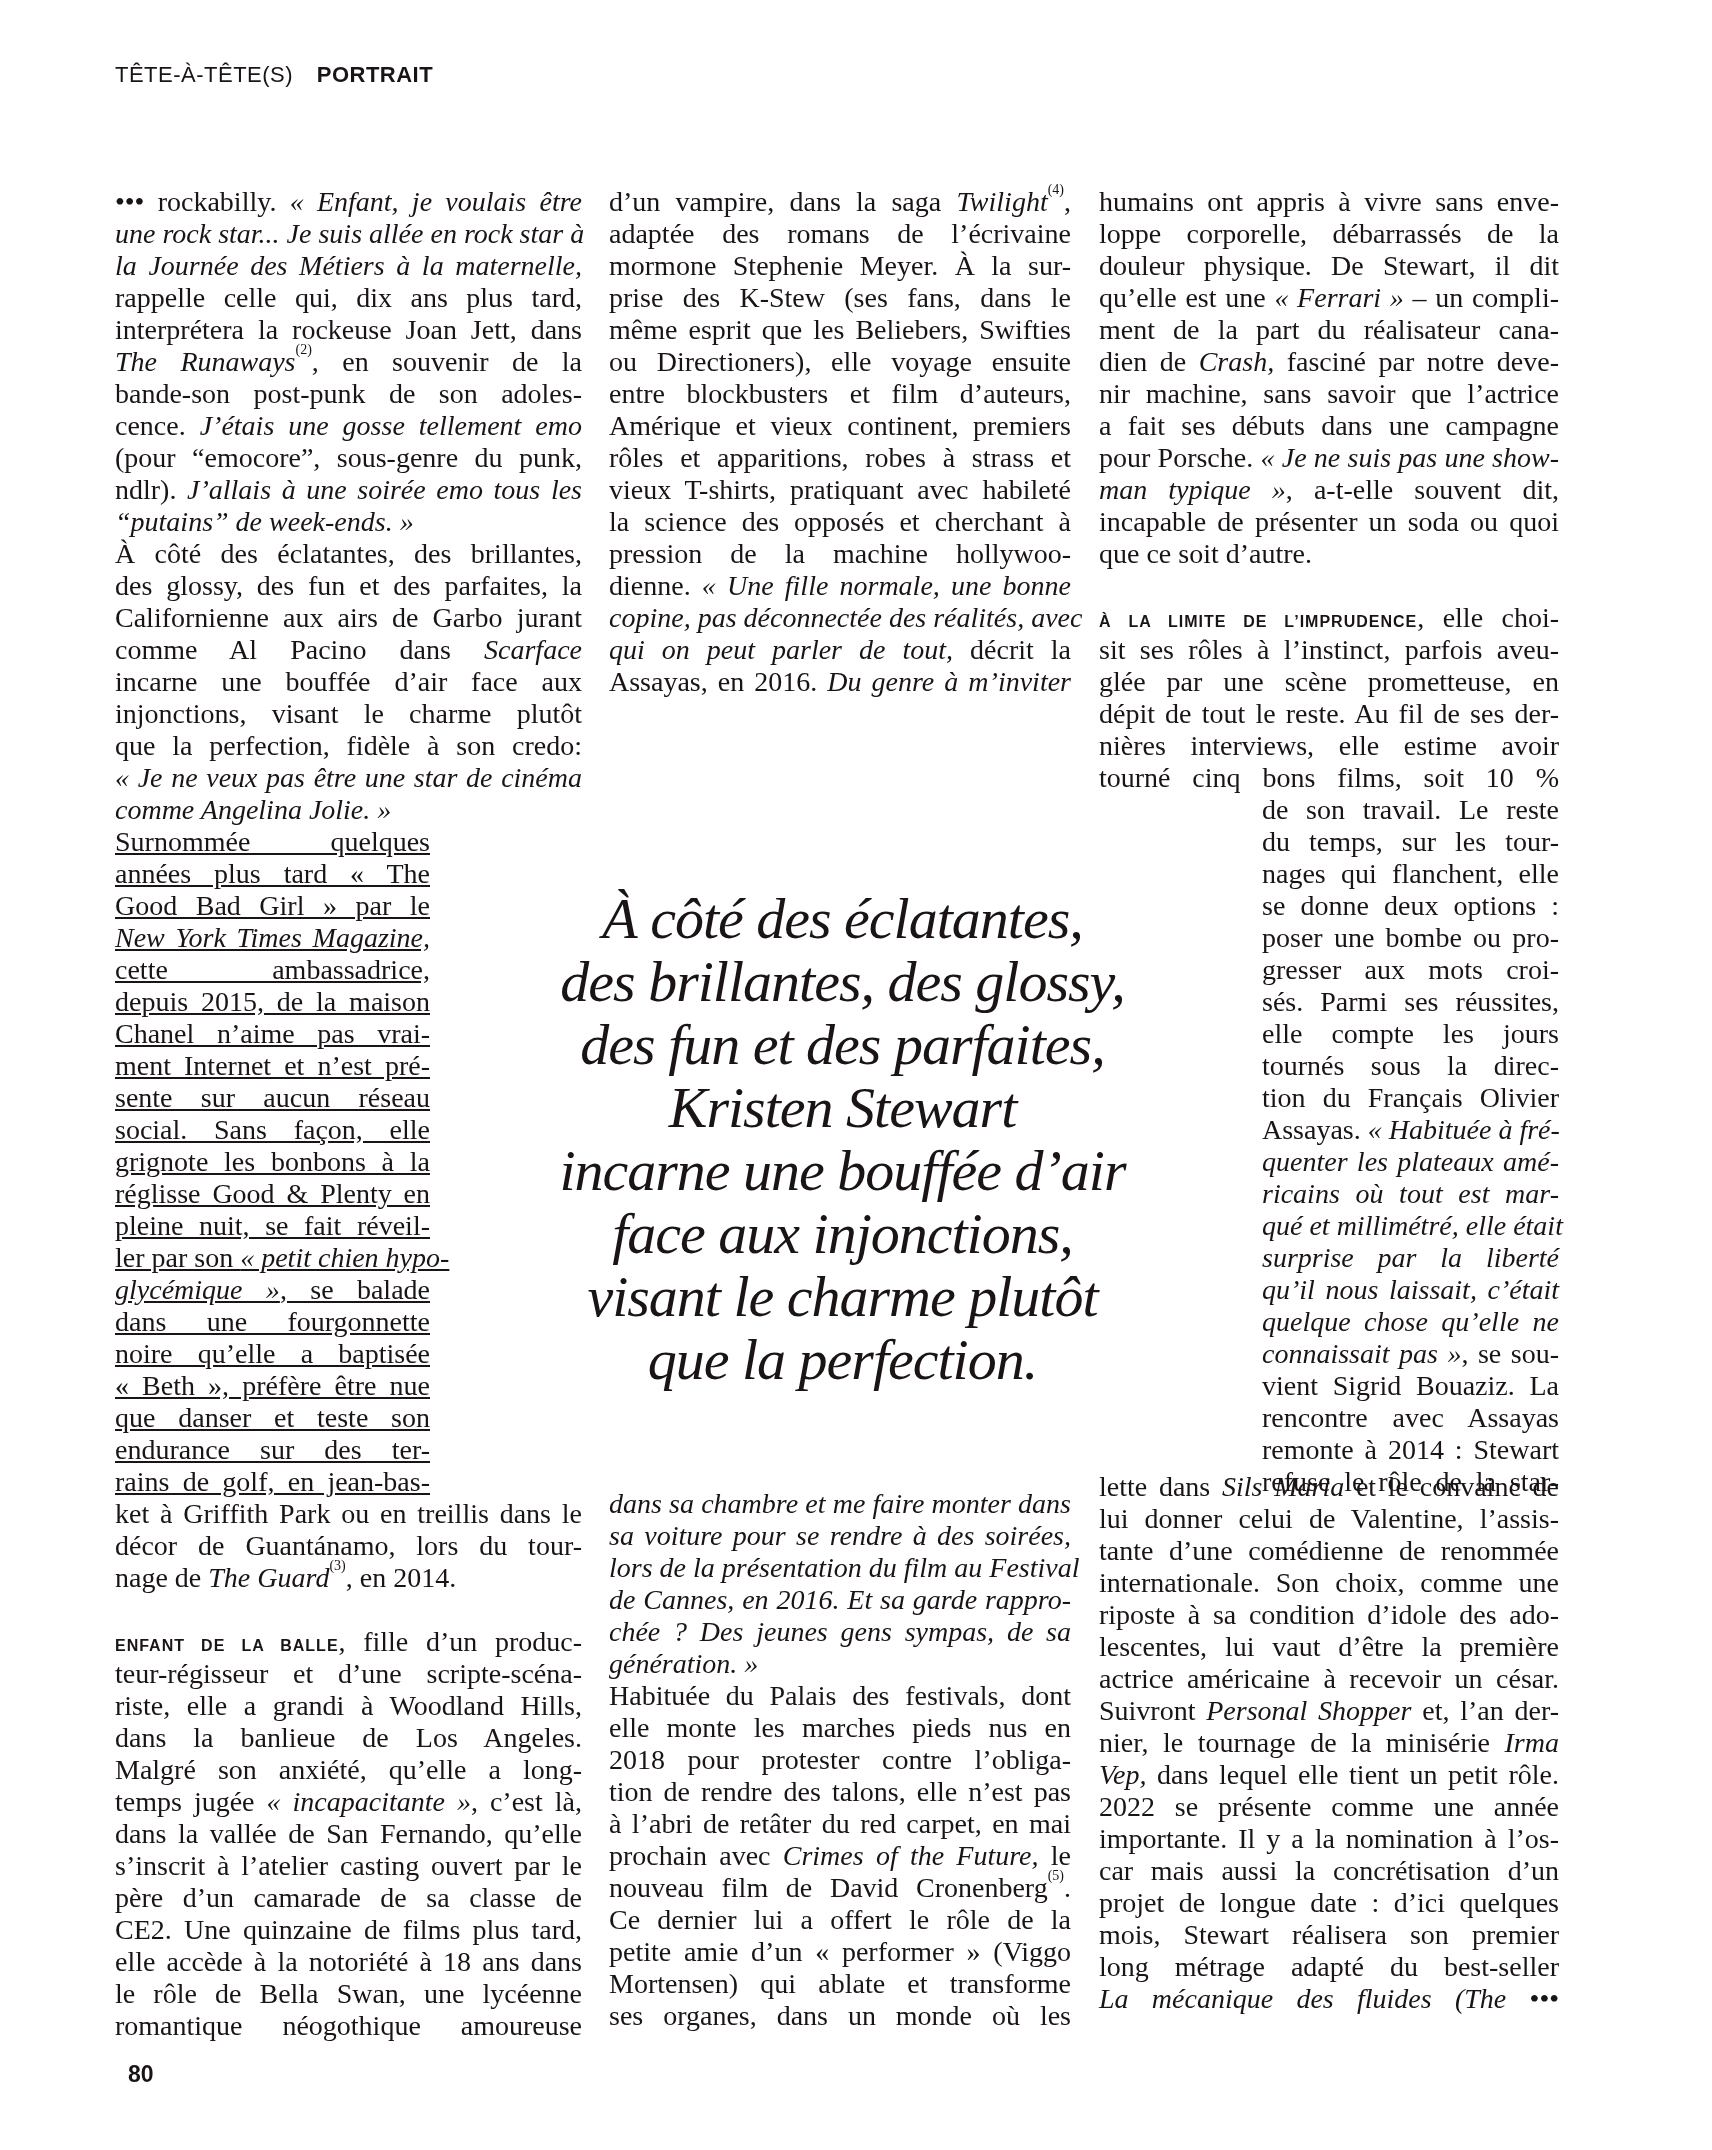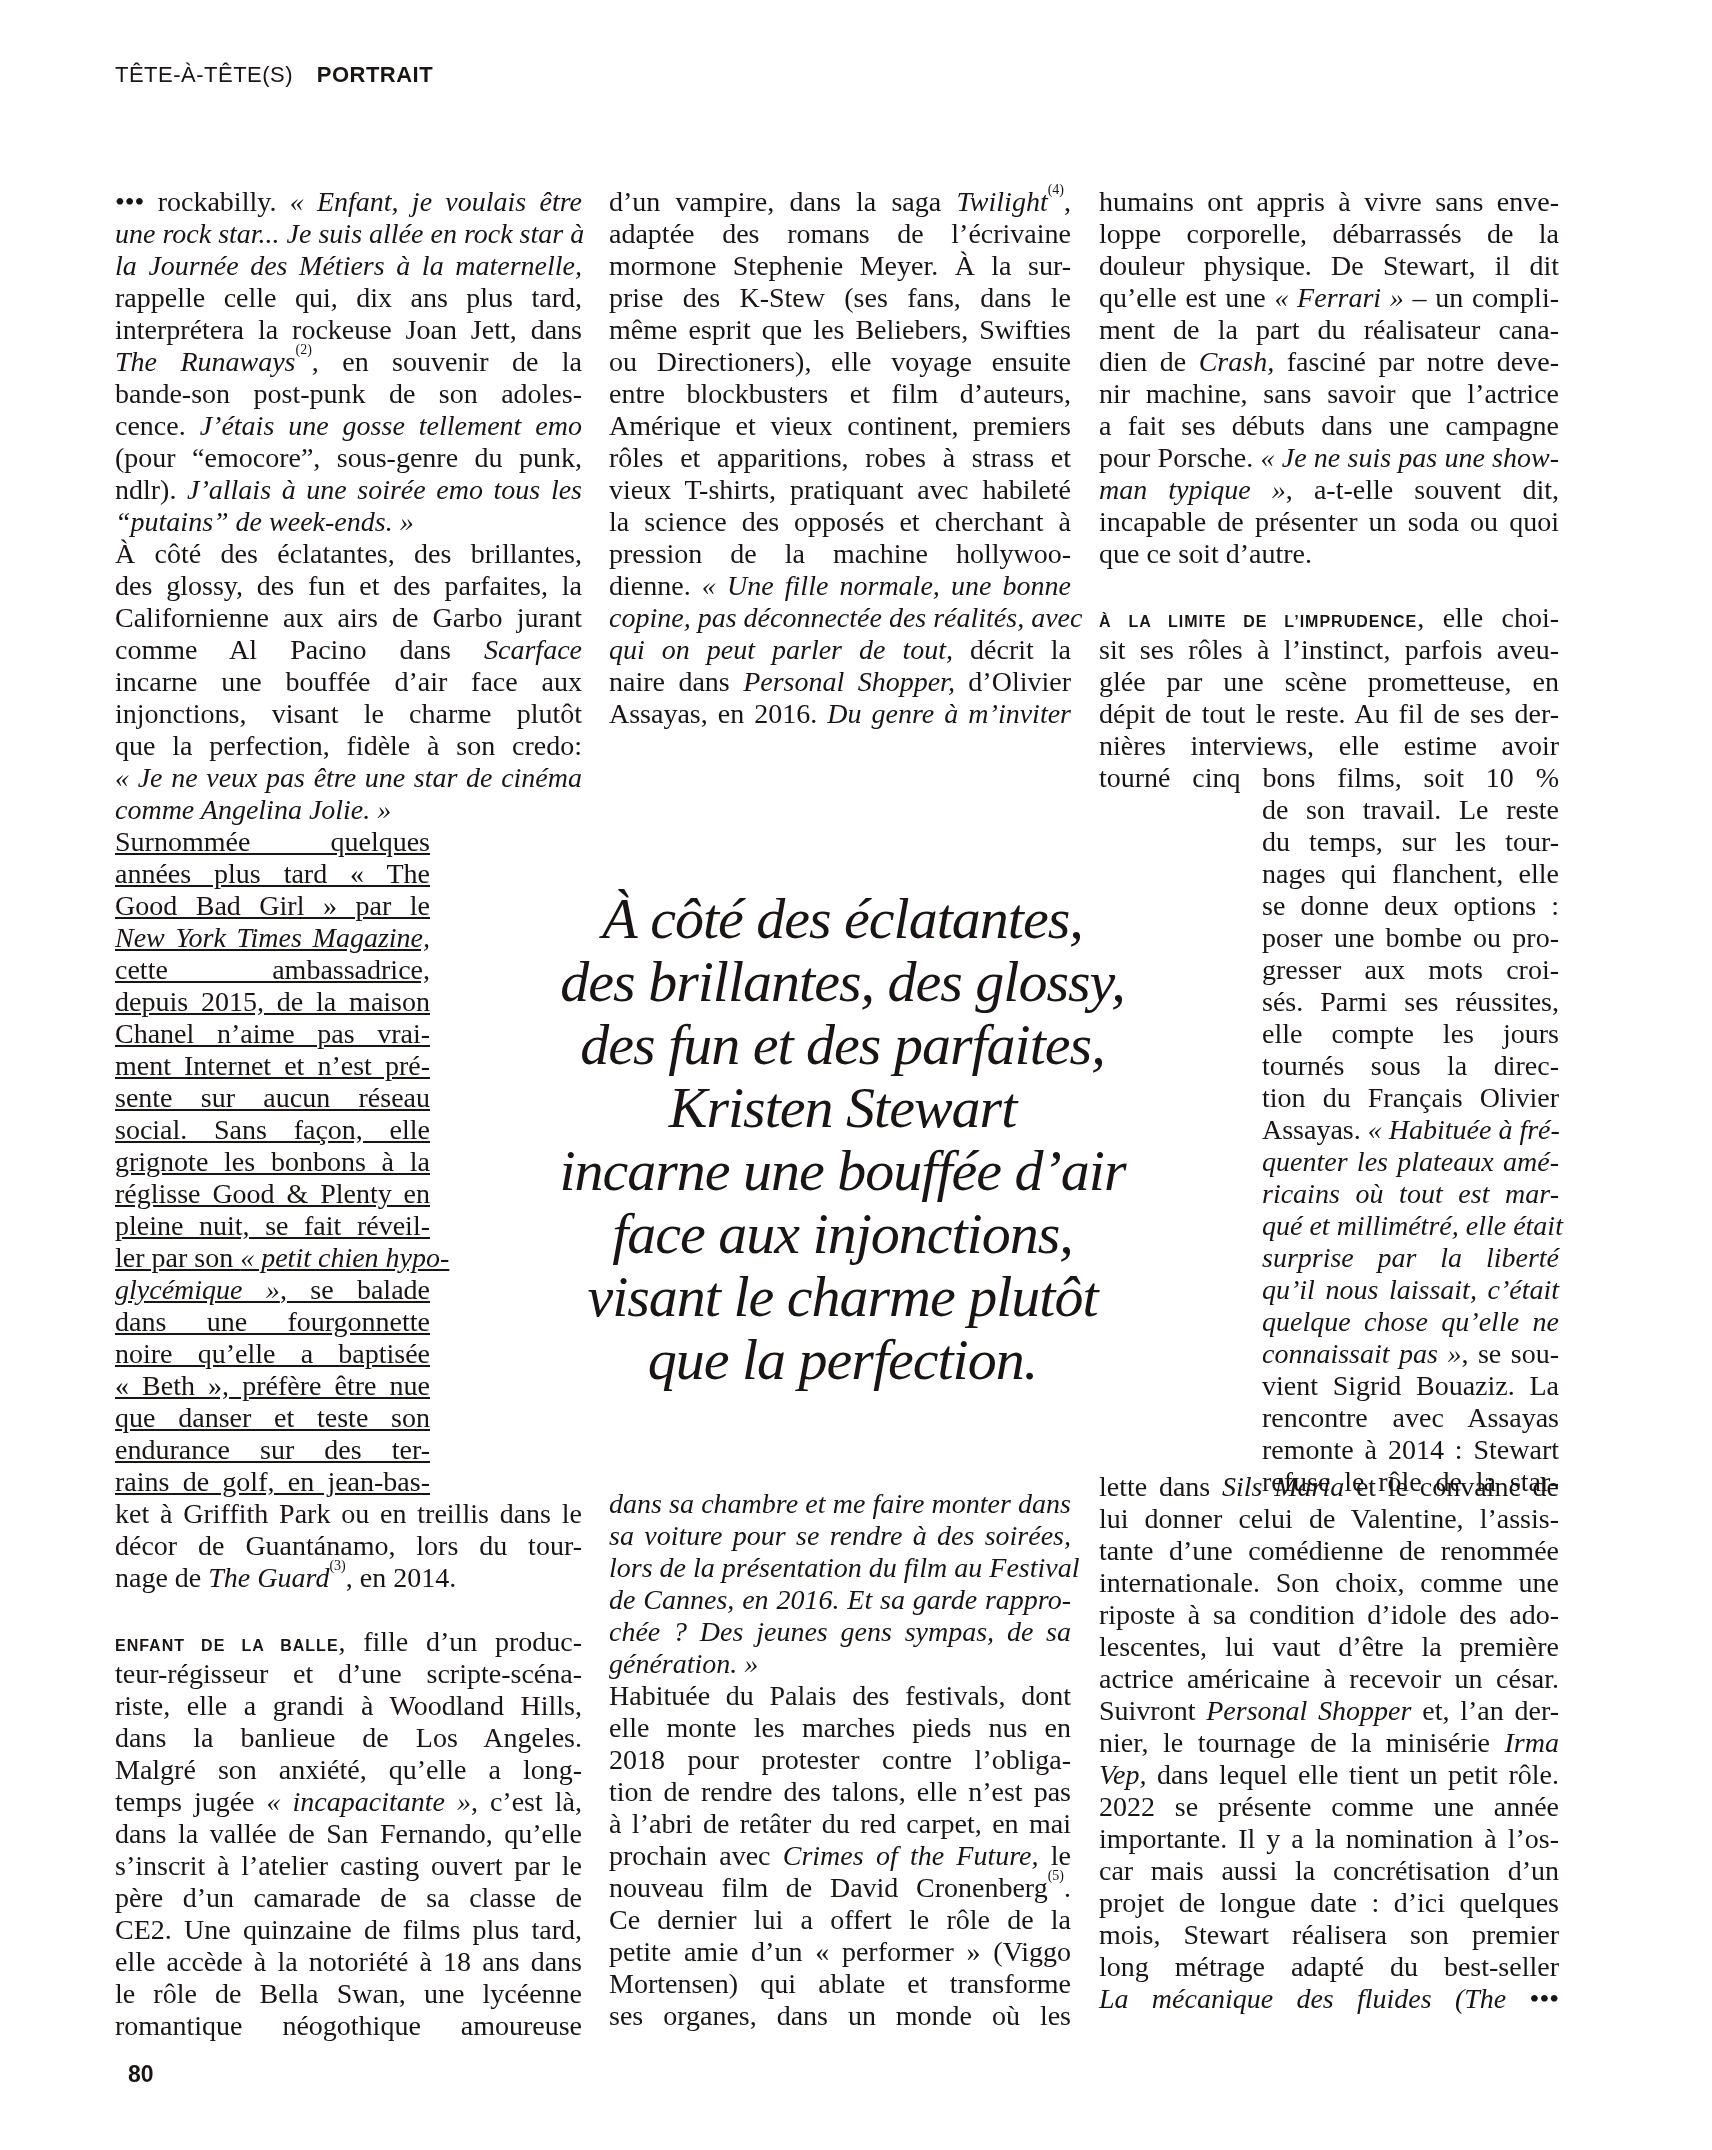--- a/index.html
+++ b/index.html
@@ -112,21 +112,20 @@
       <span class="ln">ou Directioners), elle voyage ensuite</span>
       <span class="ln">entre blockbusters et film d’auteurs,</span>
       <span class="ln">Amérique et vieux continent, premiers</span>
       <span class="ln">rôles et apparitions, robes à strass et</span>
       <span class="ln">vieux T-shirts, pratiquant avec habileté</span>
       <span class="ln">la science des opposés et cherchant à</span>
       <span class="ln">pression de la machine hollywoo-</span>
       <span class="ln">dienne. <i>« Une fille normale, une bonne</i></span>
       <span class="ln"><i>copine, pas déconnectée des réalités, avec</i></span>
       <span class="ln"><i>qui on peut parler de tout,</i> décrit la</span>
-      <span class="ln">naire dans <i>Personal Shopper,</i> d’Olivier</span>
       <span class="ln">Assayas, en 2016. <i>Du genre à m’inviter</i></span>
     </div>
 </div>
 
 <div class="pullquote">
   <div>
       <span class="pl">À côté des éclatantes,</span>
       <span class="pl">des brillantes, des glossy,</span>
       <span class="pl">des fun et des parfaites,</span>
       <span class="pl">Kristen Stewart</span>

